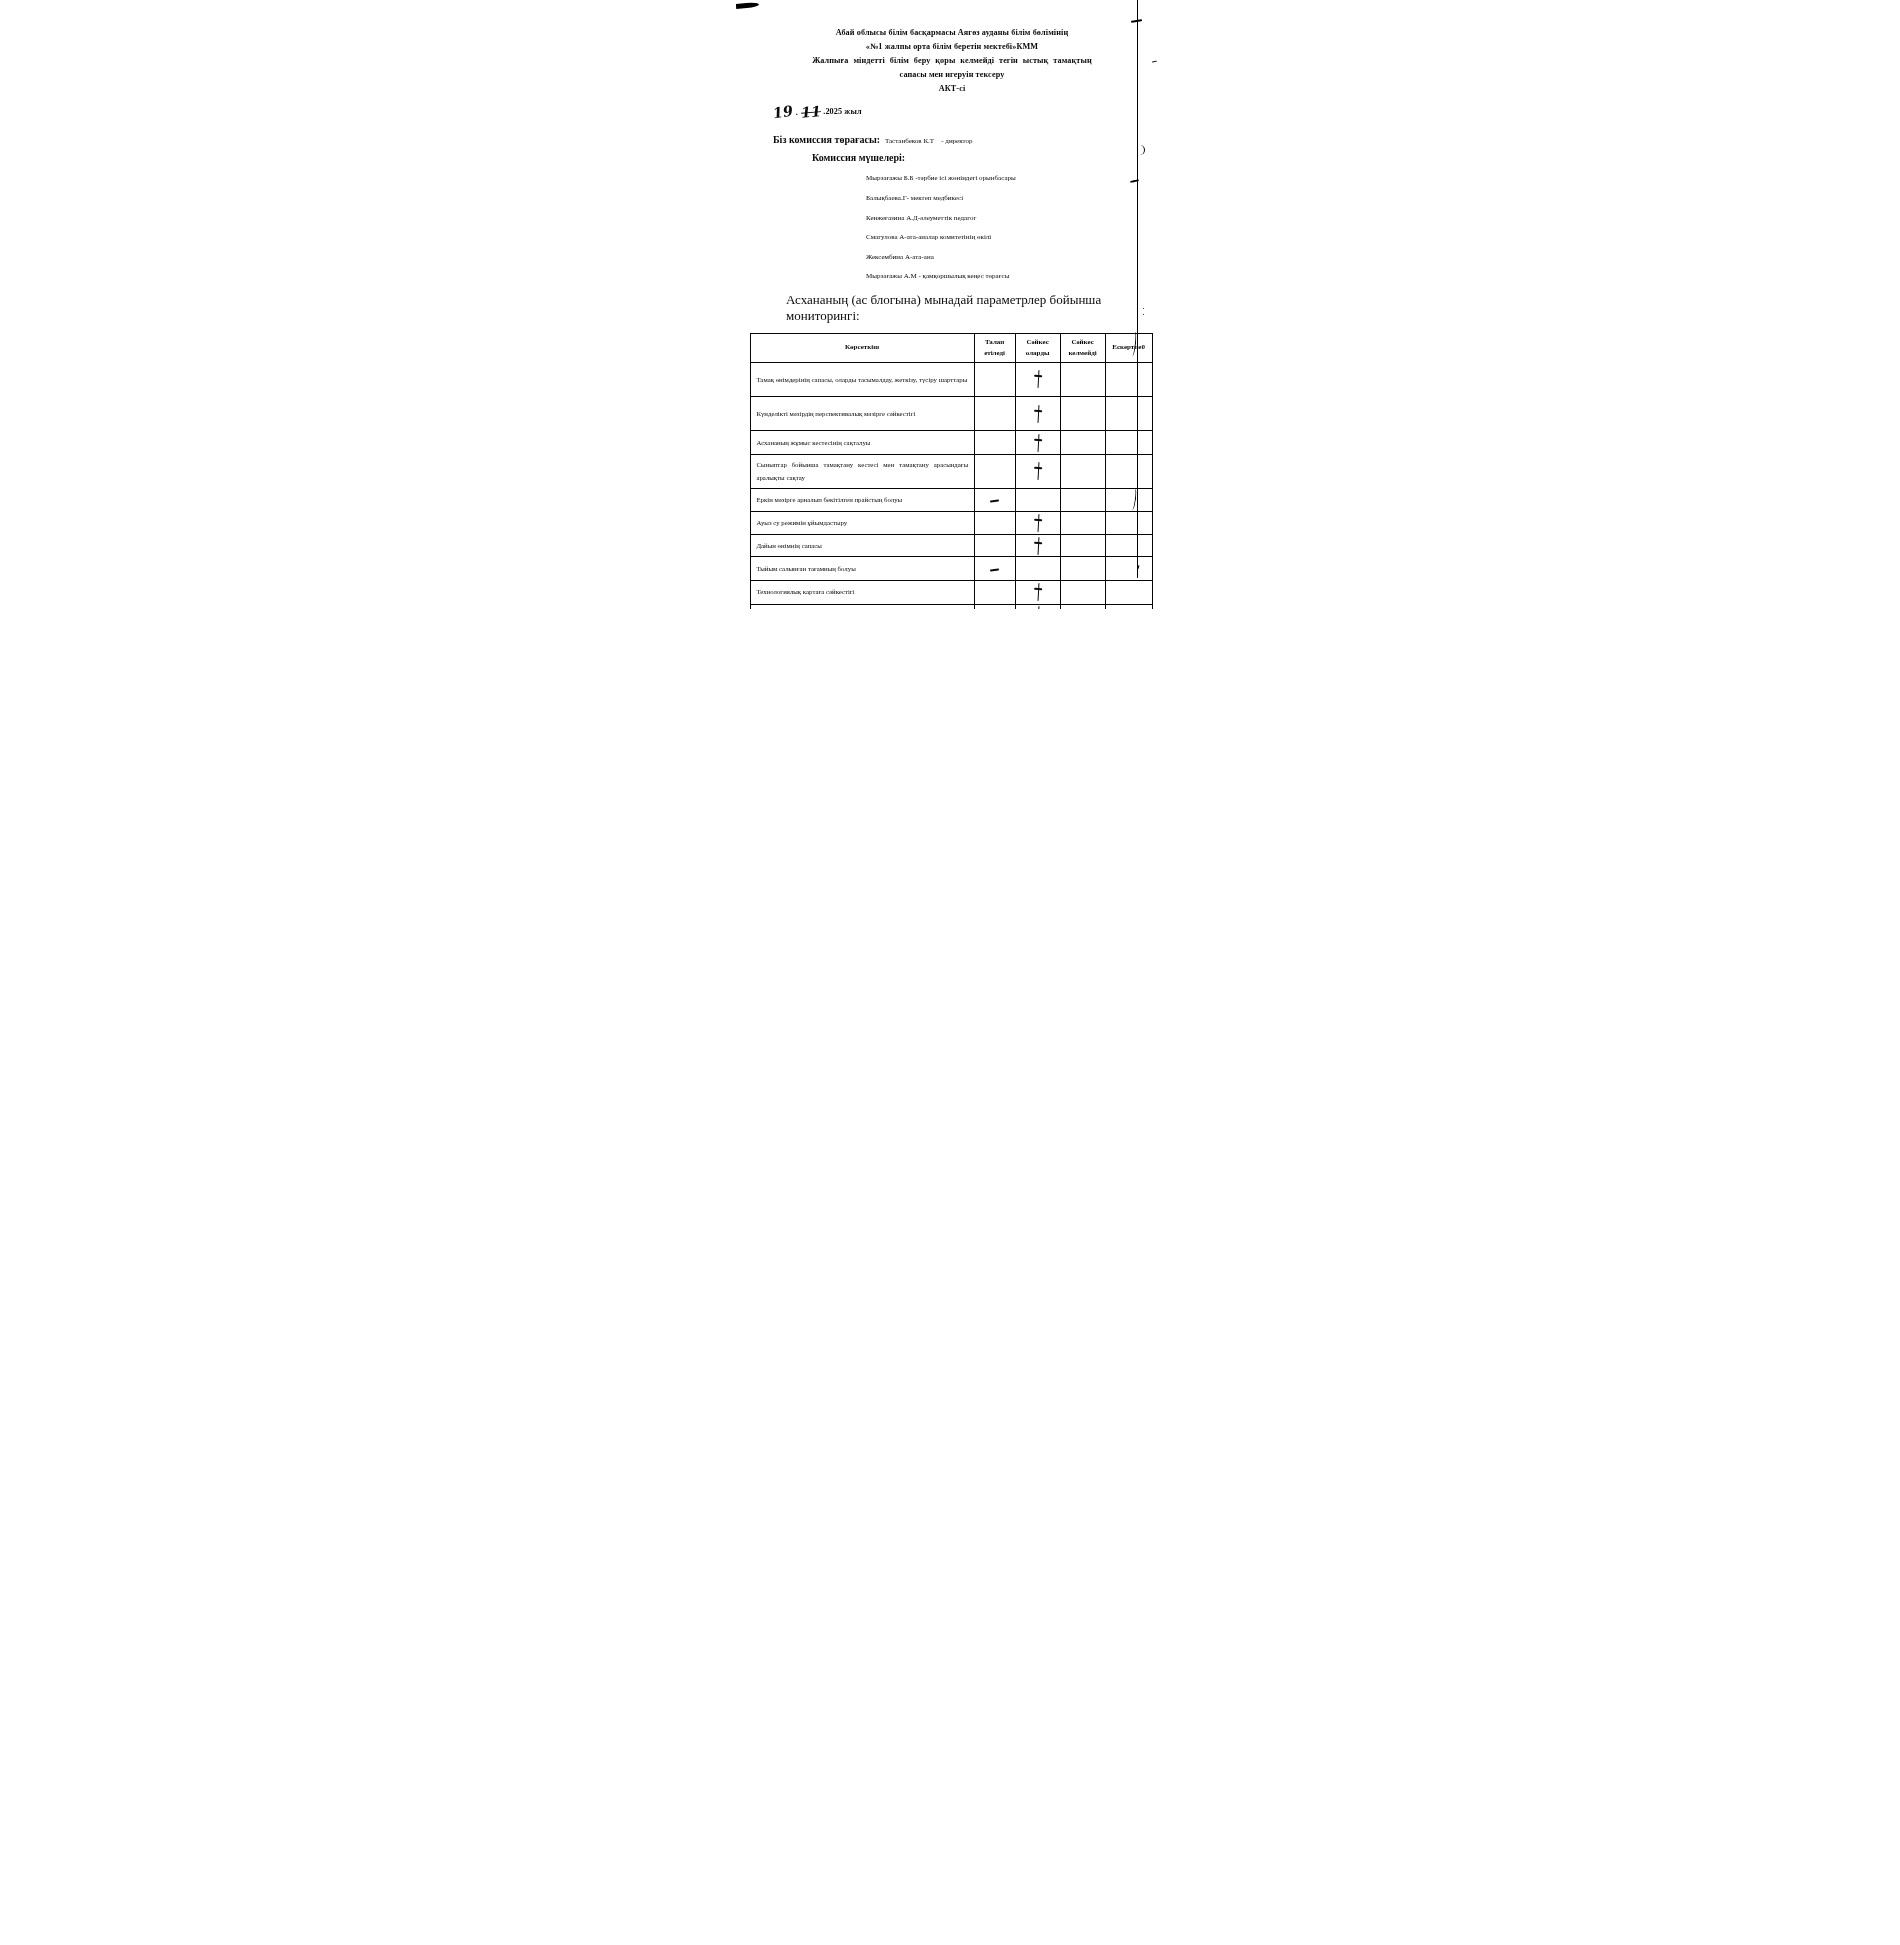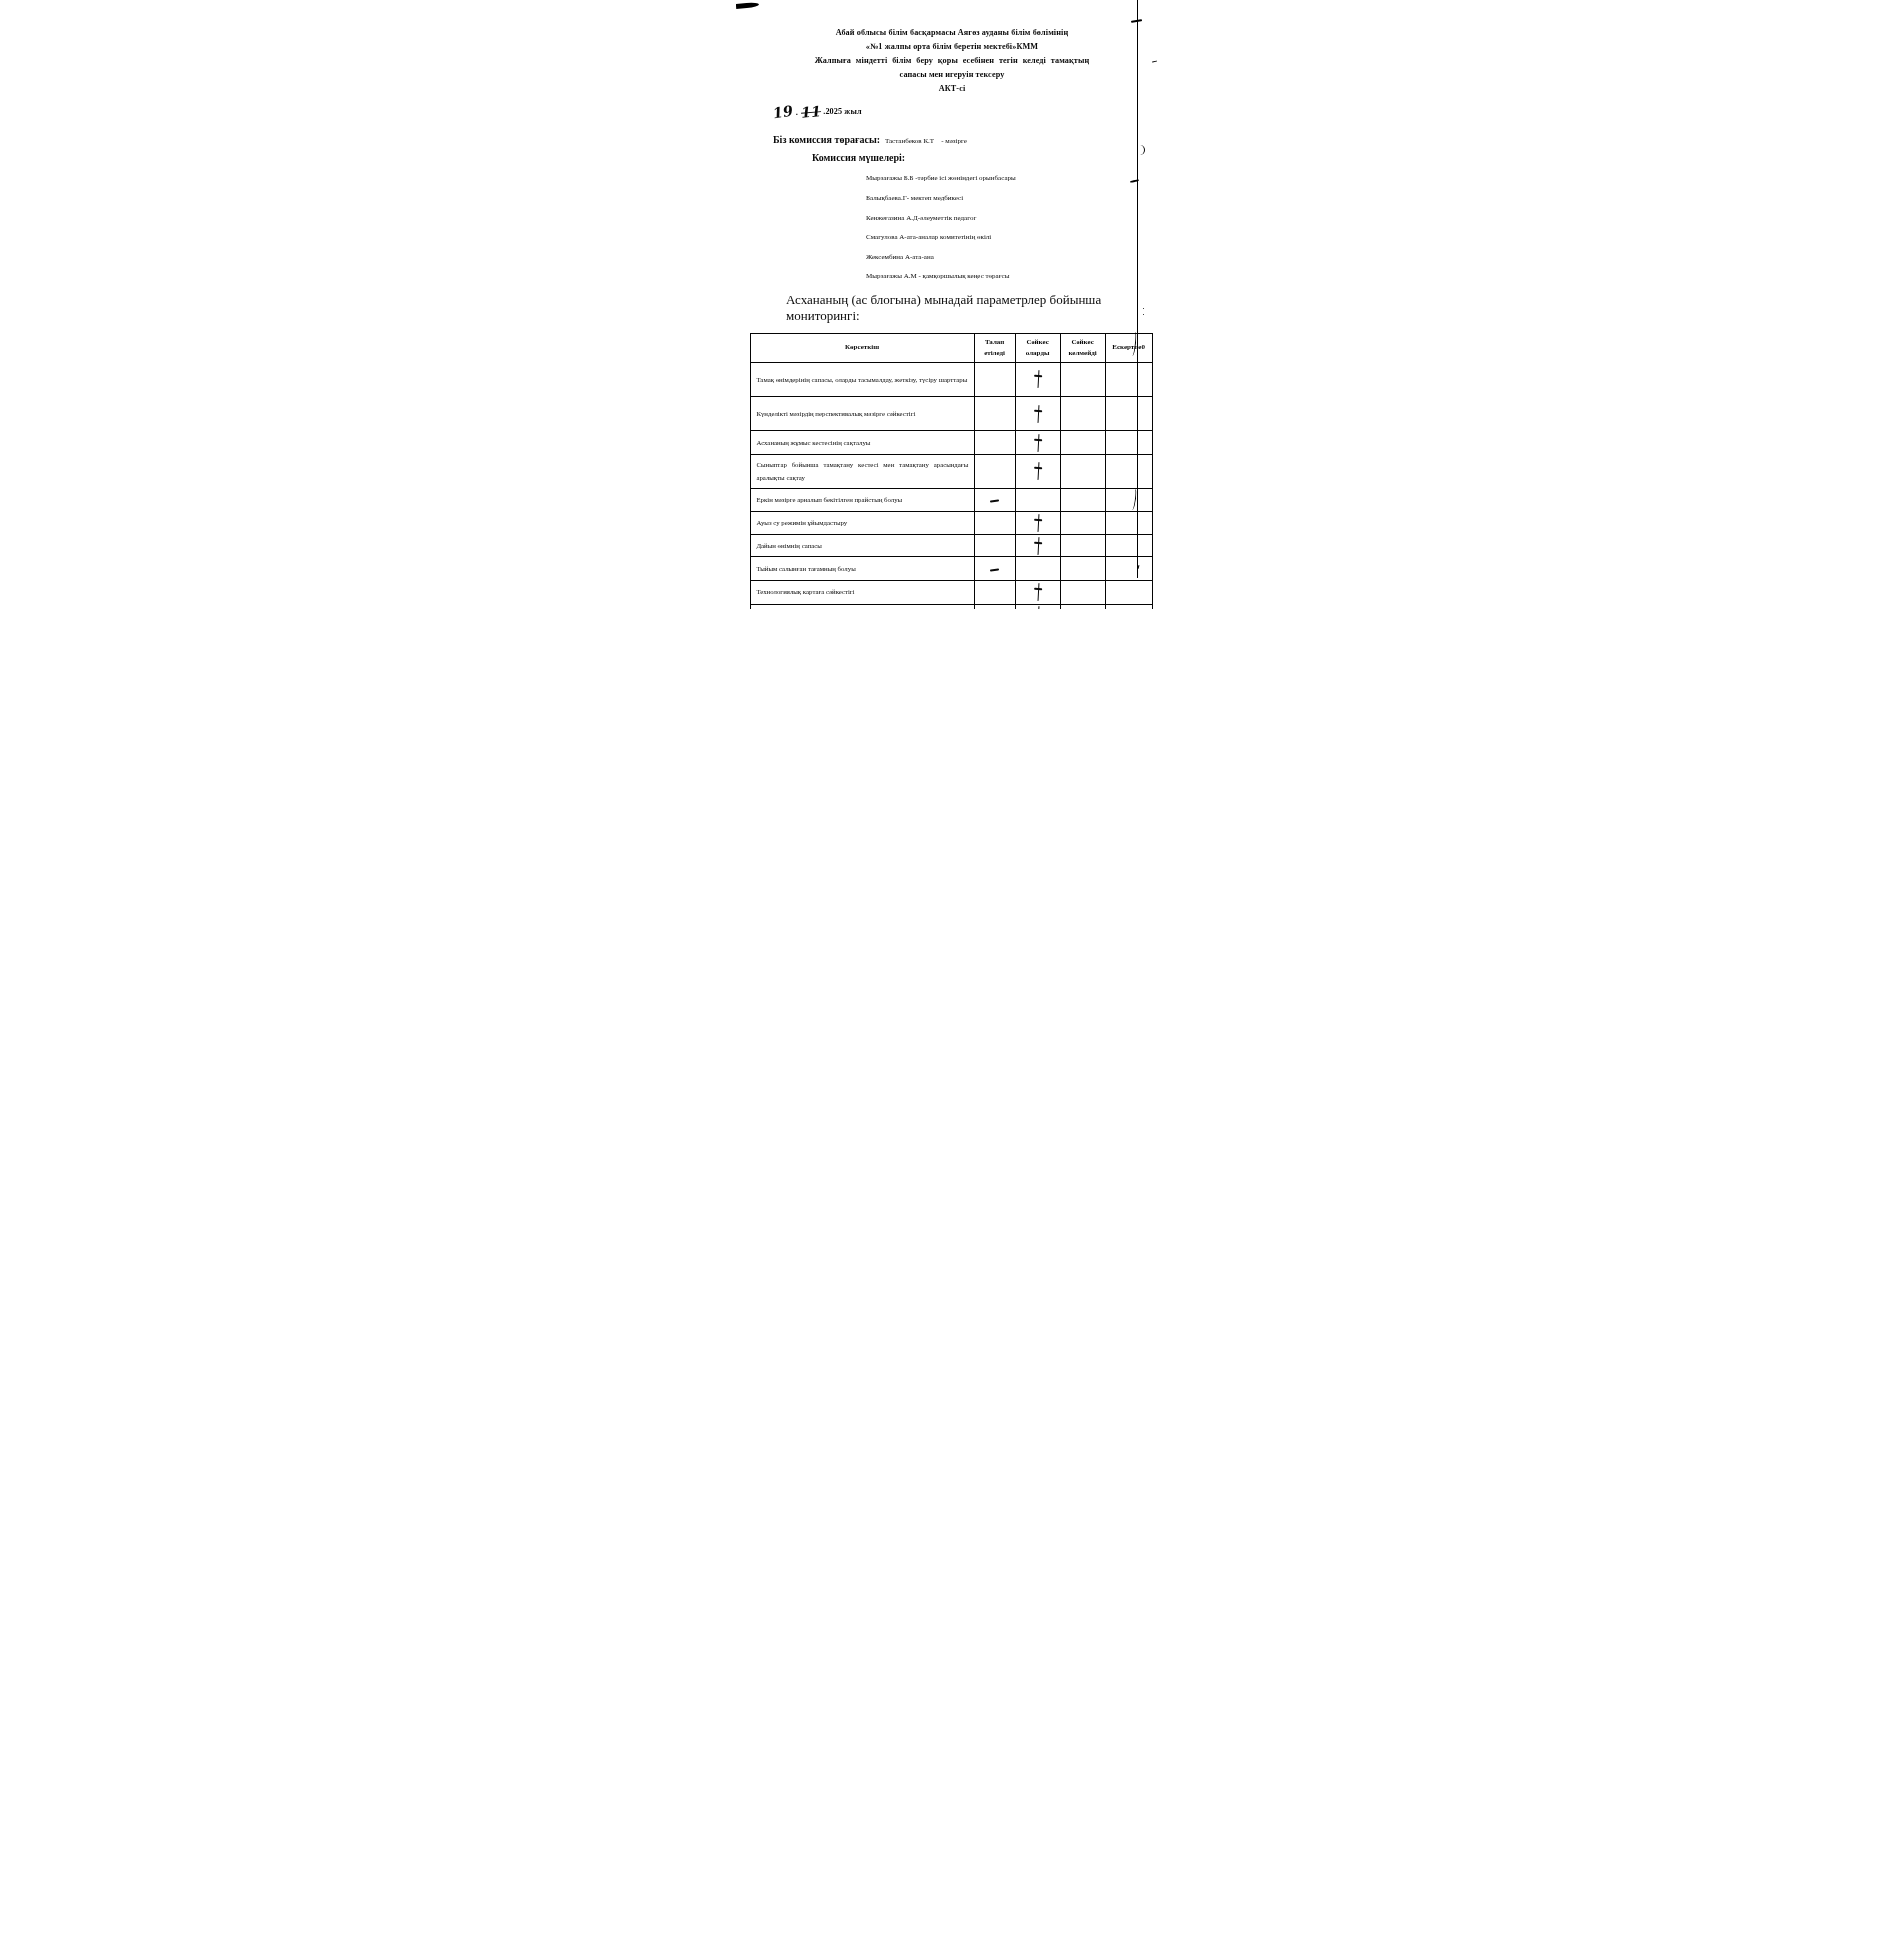--- a/index.html
+++ b/index.html
@@ -114,36 +114,36 @@
   <div class="artifact paren-mark"></div>
   <div class="artifact squiggle squiggle-1"></div>
   <div class="artifact squiggle squiggle-2"></div>
   <div class="artifact dot-a"></div>
   <div class="artifact dot-b"></div>
   <div class="artifact comma-mark"></div>
 
   <div class="header">
     <div class="title-line">Абай  облысы білім басқармасы Аягөз ауданы білім бөлімінің</div>
     <div class="title-line">«№1 жалпы орта білім беретін мектебі»КММ</div>
-    <div class="title-line wide">Жалпыға міндетті білім беру қоры   есебінен тегін келеді тамақтың</div>
+    <div class="title-line wide">Жалпыға міндетті білім беру қоры   келмейді тегін ыстық тамақтың</div>
     <div class="title-line">сапасы мен игеруін тексеру</div>
     <div class="title-line">АКТ-сі</div>
   </div>
 
   <div class="date-line">
     <span class="hand day">19</span>
     <span class="date-sep">.</span>
     <span class="hand month">11</span>
     <span class="date-printed">.2025 жыл</span>
   </div>
 
   <div class="chair-line">
     <span class="chair-label">Біз комиссия төрағасы:</span>
     <span class="chair-name">Тастанбеков К.Т</span>
-    <span class="chair-role">- мәзірге</span>
+    <span class="chair-role">- директор</span>
   </div>
 
   <span class="members-label">Комиссия мүшелері:</span>
   <div class="members">
     <p class="member">Мырзағажы Б.Б -тәрбие ісі жөніндегі орынбасары</p>
     <p class="member">Балықбаева.Г- мектеп медбикесі</p>
     <p class="member">Кенжеғазина А.Д-әлеуметтік педагог</p>
     <p class="member">Смагулова А-ата-аналар комитетінің өкілі</p>
     <p class="member">Жексембина А-ата-ана</p>
     <p class="member">Мырзағажы А.М -  қамқоршылық кеңес төрағсы</p>

